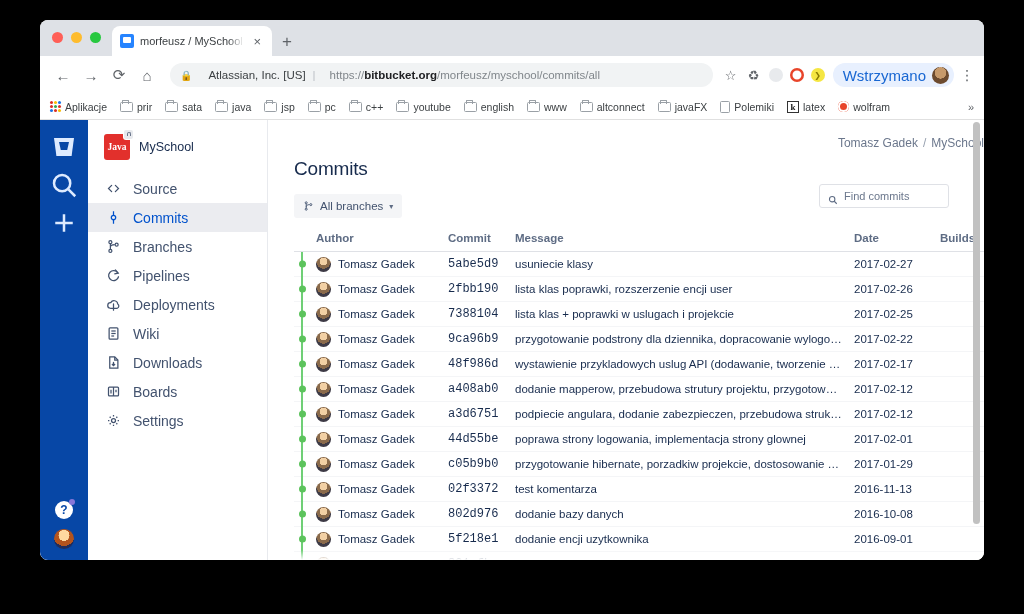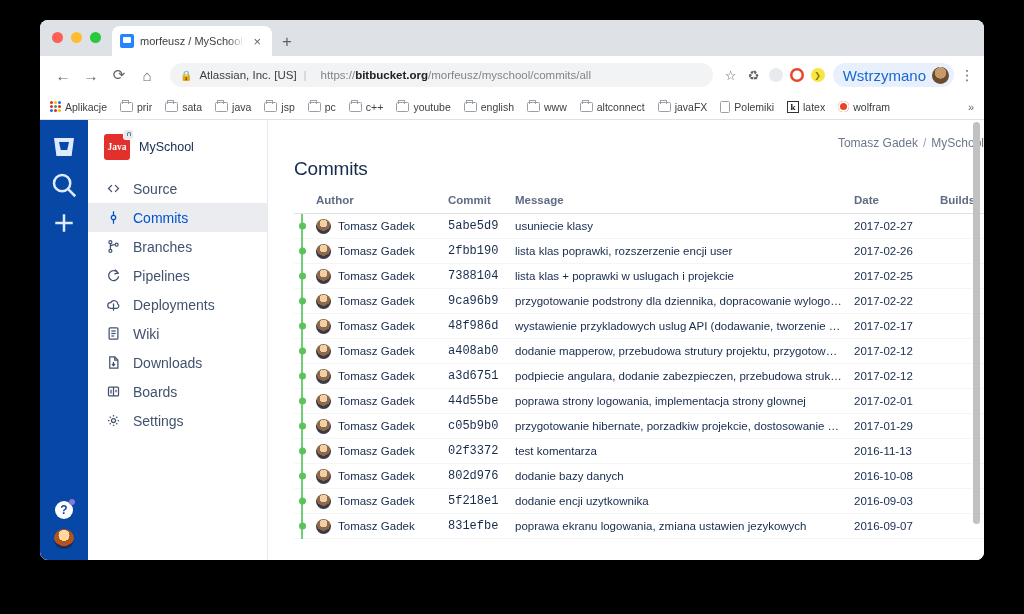--- a/index.html
+++ b/index.html
@@ -95,21 +95,21 @@
     margin: 0 8px;
     background: #f1f3f4;
     border-radius: 12px;
     display: flex; align-items: center;
     padding: 0 10px;
     gap: 7px;
     font-size: 11.5px;
     overflow: hidden;
   }
   .lock { font-size: 10px; color: #5f6368; }
-  .secure-label { color: #3c4043; white-space: nowrap; }
+  .secure-label { color: #3c4043; white-space: nowrap; margin-left: 9px; }
   .omni-sep { color: #bdc1c6; }
   .url { white-space: nowrap; color: #80868b; margin-left: 7px; }
   .url b { color: #202124; font-weight: 700; }
   .tb-icons { display: flex; align-items: center; gap: 7px; }
   .tb-ico { width: 16px; height: 16px; display:flex; align-items:center; justify-content:center; font-size: 13px; color: #5f6368;}
   .ico-circle { width:14px;height:14px;border-radius:50%; }
   .profile-pill {
     display: flex; align-items: center; gap: 6px;
     background: #e8f0fe; color: #1967d2;
     border-radius: 13px;
@@ -639,20 +639,44 @@
       </div>
     </div>
 
     <div class="main">
       <div class="breadcrumb">
         <span>Tomasz Gadek</span><span class="sep">/</span><span>MySchool</span>
       </div>
 
       <div class="page-title">Commits</div>
 
+      <div class="filter-row">
+        <div class="branch-btn">
+          <span class="branch-ico">
+            <svg viewBox="0 0 24 24" fill="none" stroke="#42526e" stroke-width="2">
+                <circle cx="7" cy="5" r="2.2"></circle>
+                <circle cx="7" cy="19" r="2.2"></circle>
+                <circle cx="17" cy="9" r="2.2"></circle>
+                <path d="M7 7.2v9.6M7 13.5c0-2.5 3-4.5 7-4.5"></path>
+              </svg>
+          </span>
+          <span>All branches</span>
+          <span class="caret">▾</span>
+        </div>
+
+        <div class="find-box">
+          <span class="mag">
+            <svg viewBox="0 0 24 24" fill="none" stroke="#5e6c84" stroke-width="2.6">
+                <circle cx="10" cy="10" r="6.5"></circle>
+                <line x1="15" y1="15" x2="21" y2="21"></line>
+              </svg>
+          </span>
+          <input placeholder="Find commits" style="">
+        </div>
+      </div>
 
       <div class="commits">
         <div class="thead">
           <div class="col-graph"></div>
           <div class="col-author">Author</div>
           <div class="col-commit">Commit</div>
           <div class="col-msg">Message</div>
           <div class="col-date">Date</div>
           <div class="col-builds">Builds</div>
         </div>
@@ -779,21 +803,21 @@
               <div class="builds"></div>
             </div>
             <div class="crow">
               <div class="graph-cell"></div>
               <div class="author-cell">
                 <span class="avatar"></span>
                 <span>Tomasz Gadek</span>
               </div>
               <div class="hash">5f218e1</div>
               <div class="msg">dodanie encji uzytkownika</div>
-              <div class="date">2016-09-03</div>
+              <div class="date">2016-09-01</div>
               <div class="builds"></div>
             </div>
             <div class="crow">
               <div class="graph-cell"></div>
               <div class="author-cell">
                 <span class="avatar"></span>
                 <span>Tomasz Gadek</span>
               </div>
               <div class="hash">831efbe</div>
               <div class="msg">poprawa ekranu logowania, zmiana ustawien jezykowych</div>

